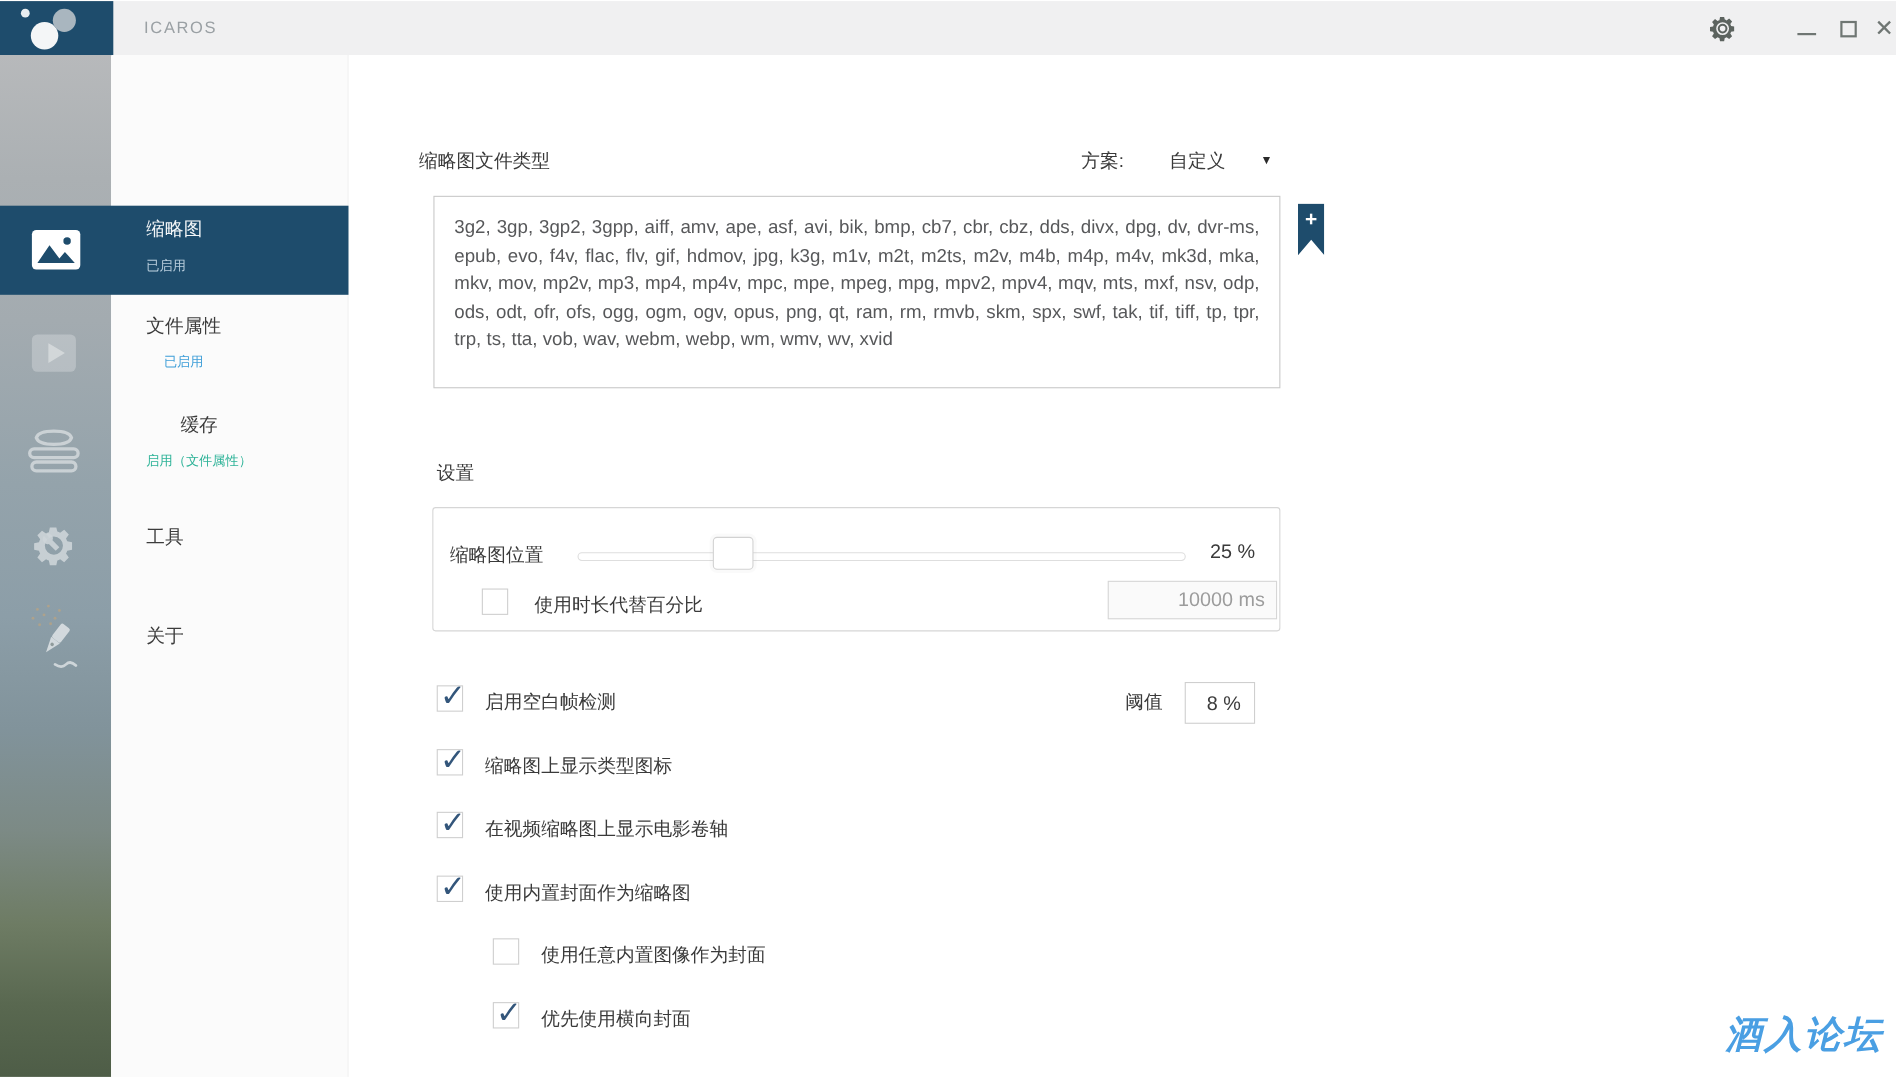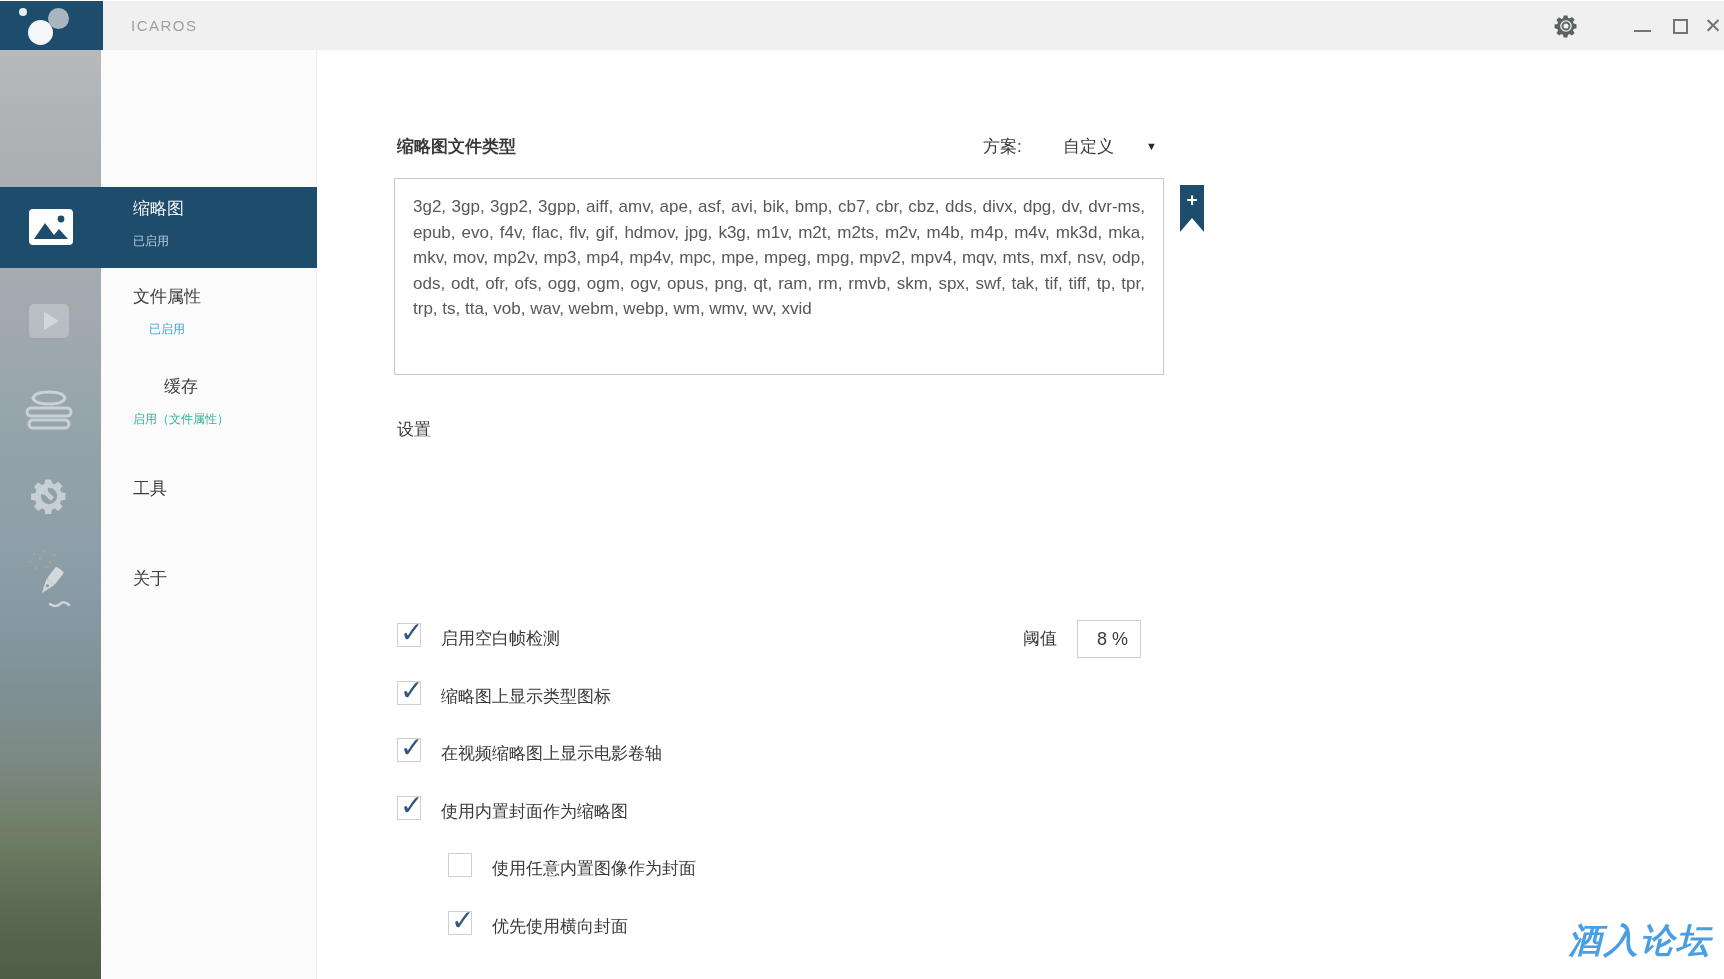--- a/index.html
+++ b/index.html
@@ -42,21 +42,21 @@
   .selected-row { position:absolute; left:0; top:187px; width:317px; height:81px;
     background:#1e4c6c; cursor:pointer; }
   .selected-row .mi-label { color:#f2f5f7;text-align:center; }
   .selected-row .mi-status { color:#b9cedd; }
   .sel-text { position:absolute; left:133px; top:10px; }
 
   
   .content { position:absolute; left:317px; top:50px; width:1407px; height:929px; background:#fff; }
   .lbl { position:absolute; font-size:17px; color:#3a3a3a; }
 
-  .extbox { position:absolute; left:77px; top:128px; width:770px; height:197px;
+  .extbox { position:absolute; left:77px; top:128px; width:770px; height:175px;
     border:1px solid #c9c9c9; background:#fff; padding:15px 18px;
     font-size:17px; line-height:25.5px; color:#57585a; text-align:justify; }
 
   .bookmark { position:absolute; left:863px; top:135px; width:24px; height:47px;
     background:#1e4c6c; cursor:pointer;
     clip-path:polygon(0 0,100% 0,100% 100%,50% 70%,0 100%); }
   .bookmark span { position:absolute; left:0; top:4px; width:100%; text-align:center;
     color:#fff; font-size:19px; font-weight:bold; }
 
   .scheme-arrow { position:absolute; left:829px; top:90px; font-size:11px; color:#2a2a2a; cursor:pointer; }
@@ -181,34 +181,46 @@
 </div>
 <div class="menu-item" style="top:477px;">
   <div class="mi-label">工具</div>
 </div>
 <div class="menu-item" style="top:567px;">
   <div class="mi-label">关于</div>
 </div>
 
 <div class="content">
 
-  <div class="lbl" style="left:80px; top:85px;font-weight:bold;">缩略图文件类型</div>
+  <div class="lbl" style="left:64px; top:85px;">缩略图文件类型</div>
 
   <div class="lbl" style="left:666px; top:85px;">方案:</div>
   <div class="lbl" style="left:746px; top:85px; cursor:pointer;">自定义</div>
   <div class="scheme-arrow">▼</div>
 
   <div class="extbox">3g2, 3gp, 3gp2, 3gpp, aiff, amv, ape, asf, avi, bik, bmp, cb7, cbr, cbz, dds, divx, dpg, dv, dvr-ms, epub, evo, f4v, flac, flv, gif, hdmov, jpg, k3g, m1v, m2t, m2ts, m2v, m4b, m4p, m4v, mk3d, mka, mkv, mov, mp2v, mp3, mp4, mp4v, mpc, mpe, mpeg, mpg, mpv2, mpv4, mqv, mts, mxf, nsv, odp, ods, odt, ofr, ofs, ogg, ogm, ogv, opus, png, qt, ram, rm, rmvb, skm, spx, swf, tak, tif, tiff, tp, tpr, trp, ts, tta, vob, wav, webm, webp, wm, wmv, wv, xvid</div>
 
   <div class="bookmark">
     <span>+</span>
   </div>
 
   <div class="lbl" style="left:80px; top:368px;">设置</div>
 
+  <div class="groupbox">
+    <div class="lbl" style="left:15px; top:31px;">缩略图位置</div>
+    <div class="slider-track"></div>
+    <div class="slider-thumb"></div>
+    <div class="pos-value">25 %</div>
+
+    <div class="checkbox" style="left:44px; top:73px;">
+      <span class="mark"></span>
+    </div>
+    <div class="lbl" style="left:92px; top:76px;">使用时长代替百分比</div>
+    <input class="txtinput" style="left: 613px; top: 66px; width: 154px; height: 35px;" value="10000 ms">
+  </div>
 
   <div class="checkbox" style="left:80px; top:573px;">
     <span class="mark">✓</span>
   </div>
   <div class="lbl" style="left:124px; top:577px;">启用空白帧检测</div>
   <div class="lbl" style="left:706px; top:577px;text-align:center;">阈值</div>
   <input class="txtinput thr-input" style="left: 760px; top: 570px; width: 64px; height: 38px; padding: 0px 12px;" value="8 %">
 
   <div class="checkbox" style="left:80px; top:631px;">
     <span class="mark">✓</span>

